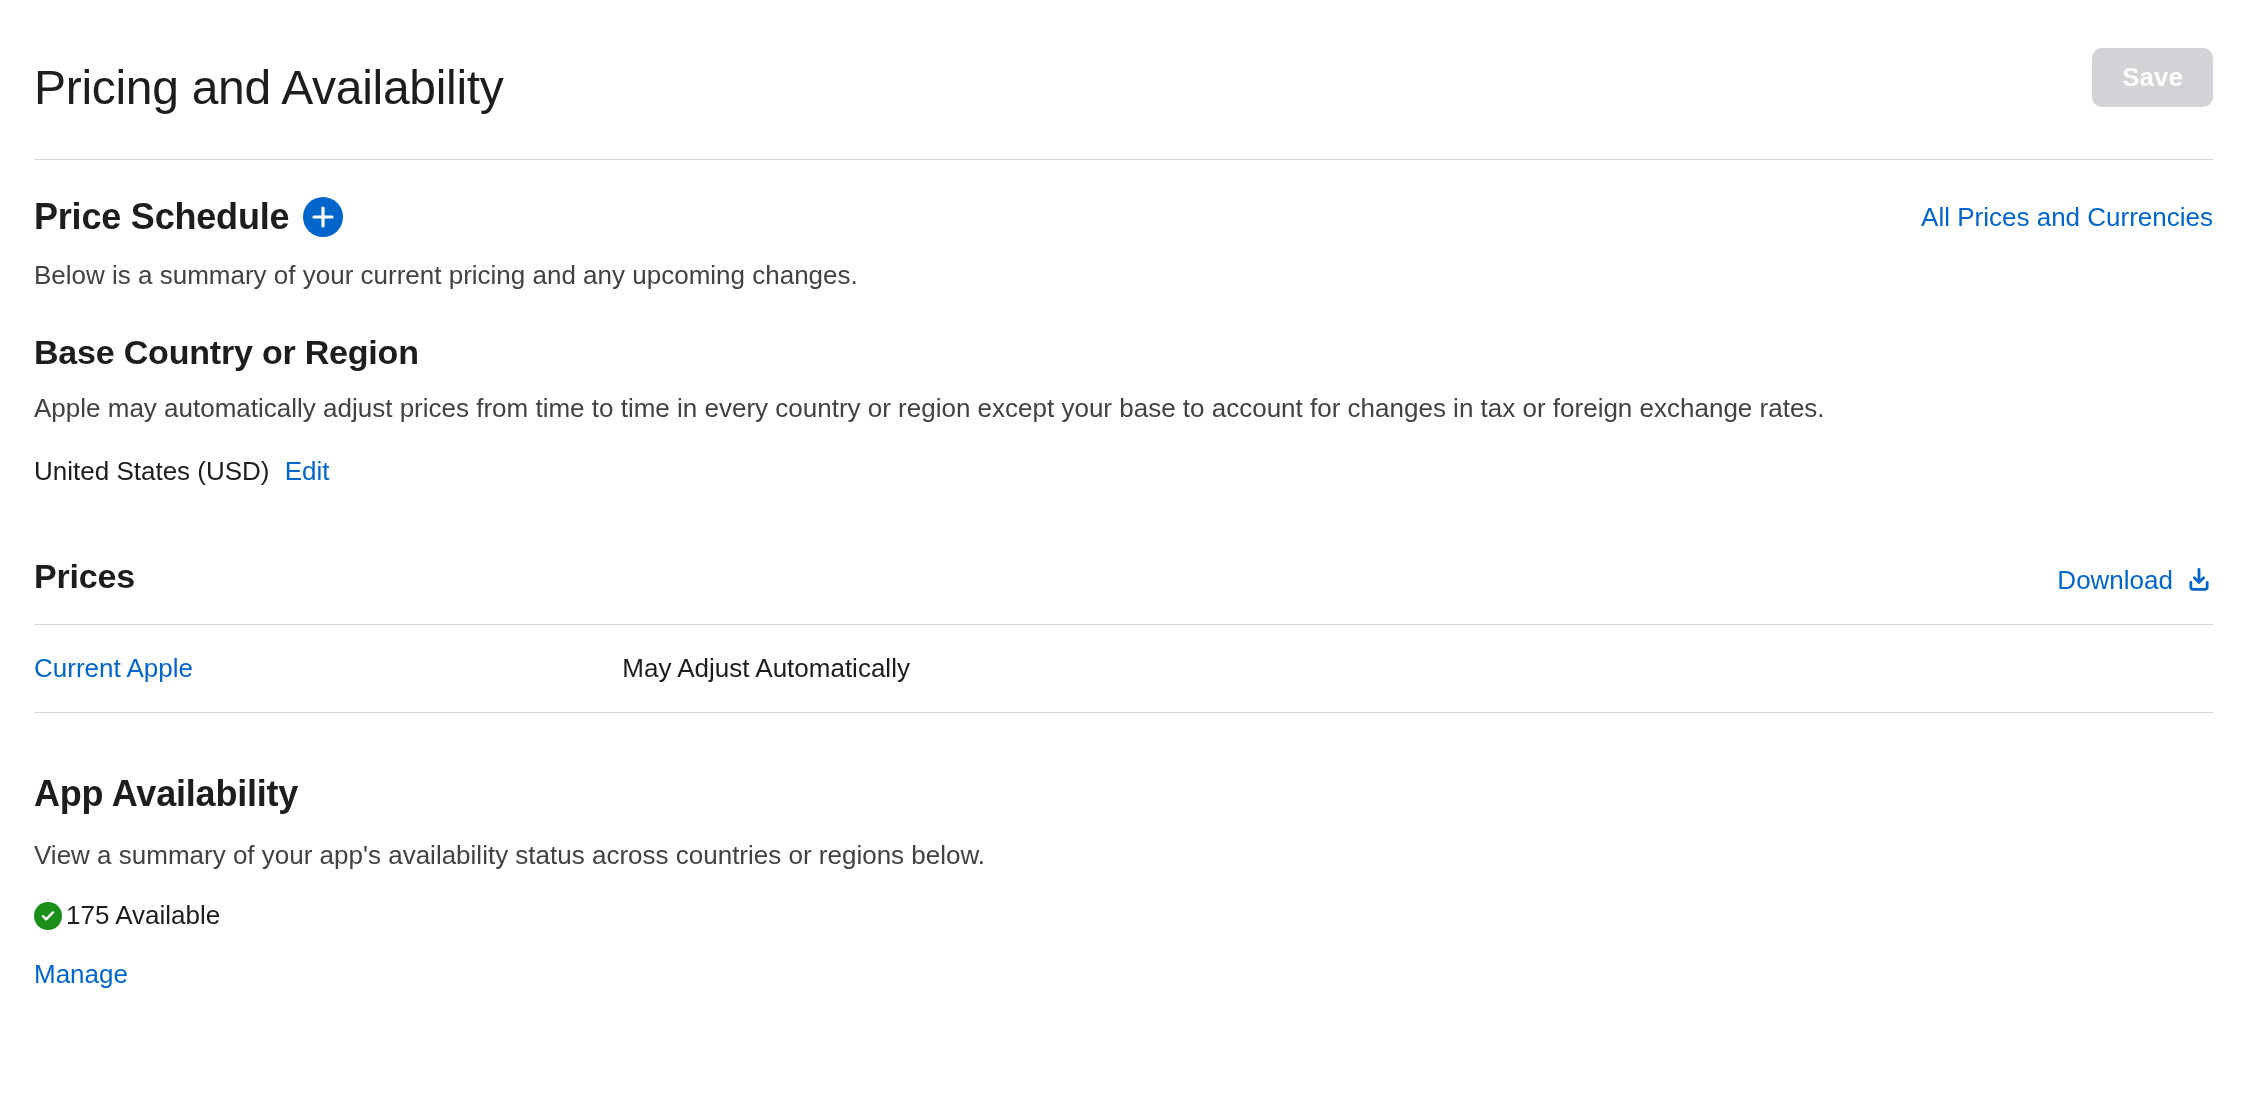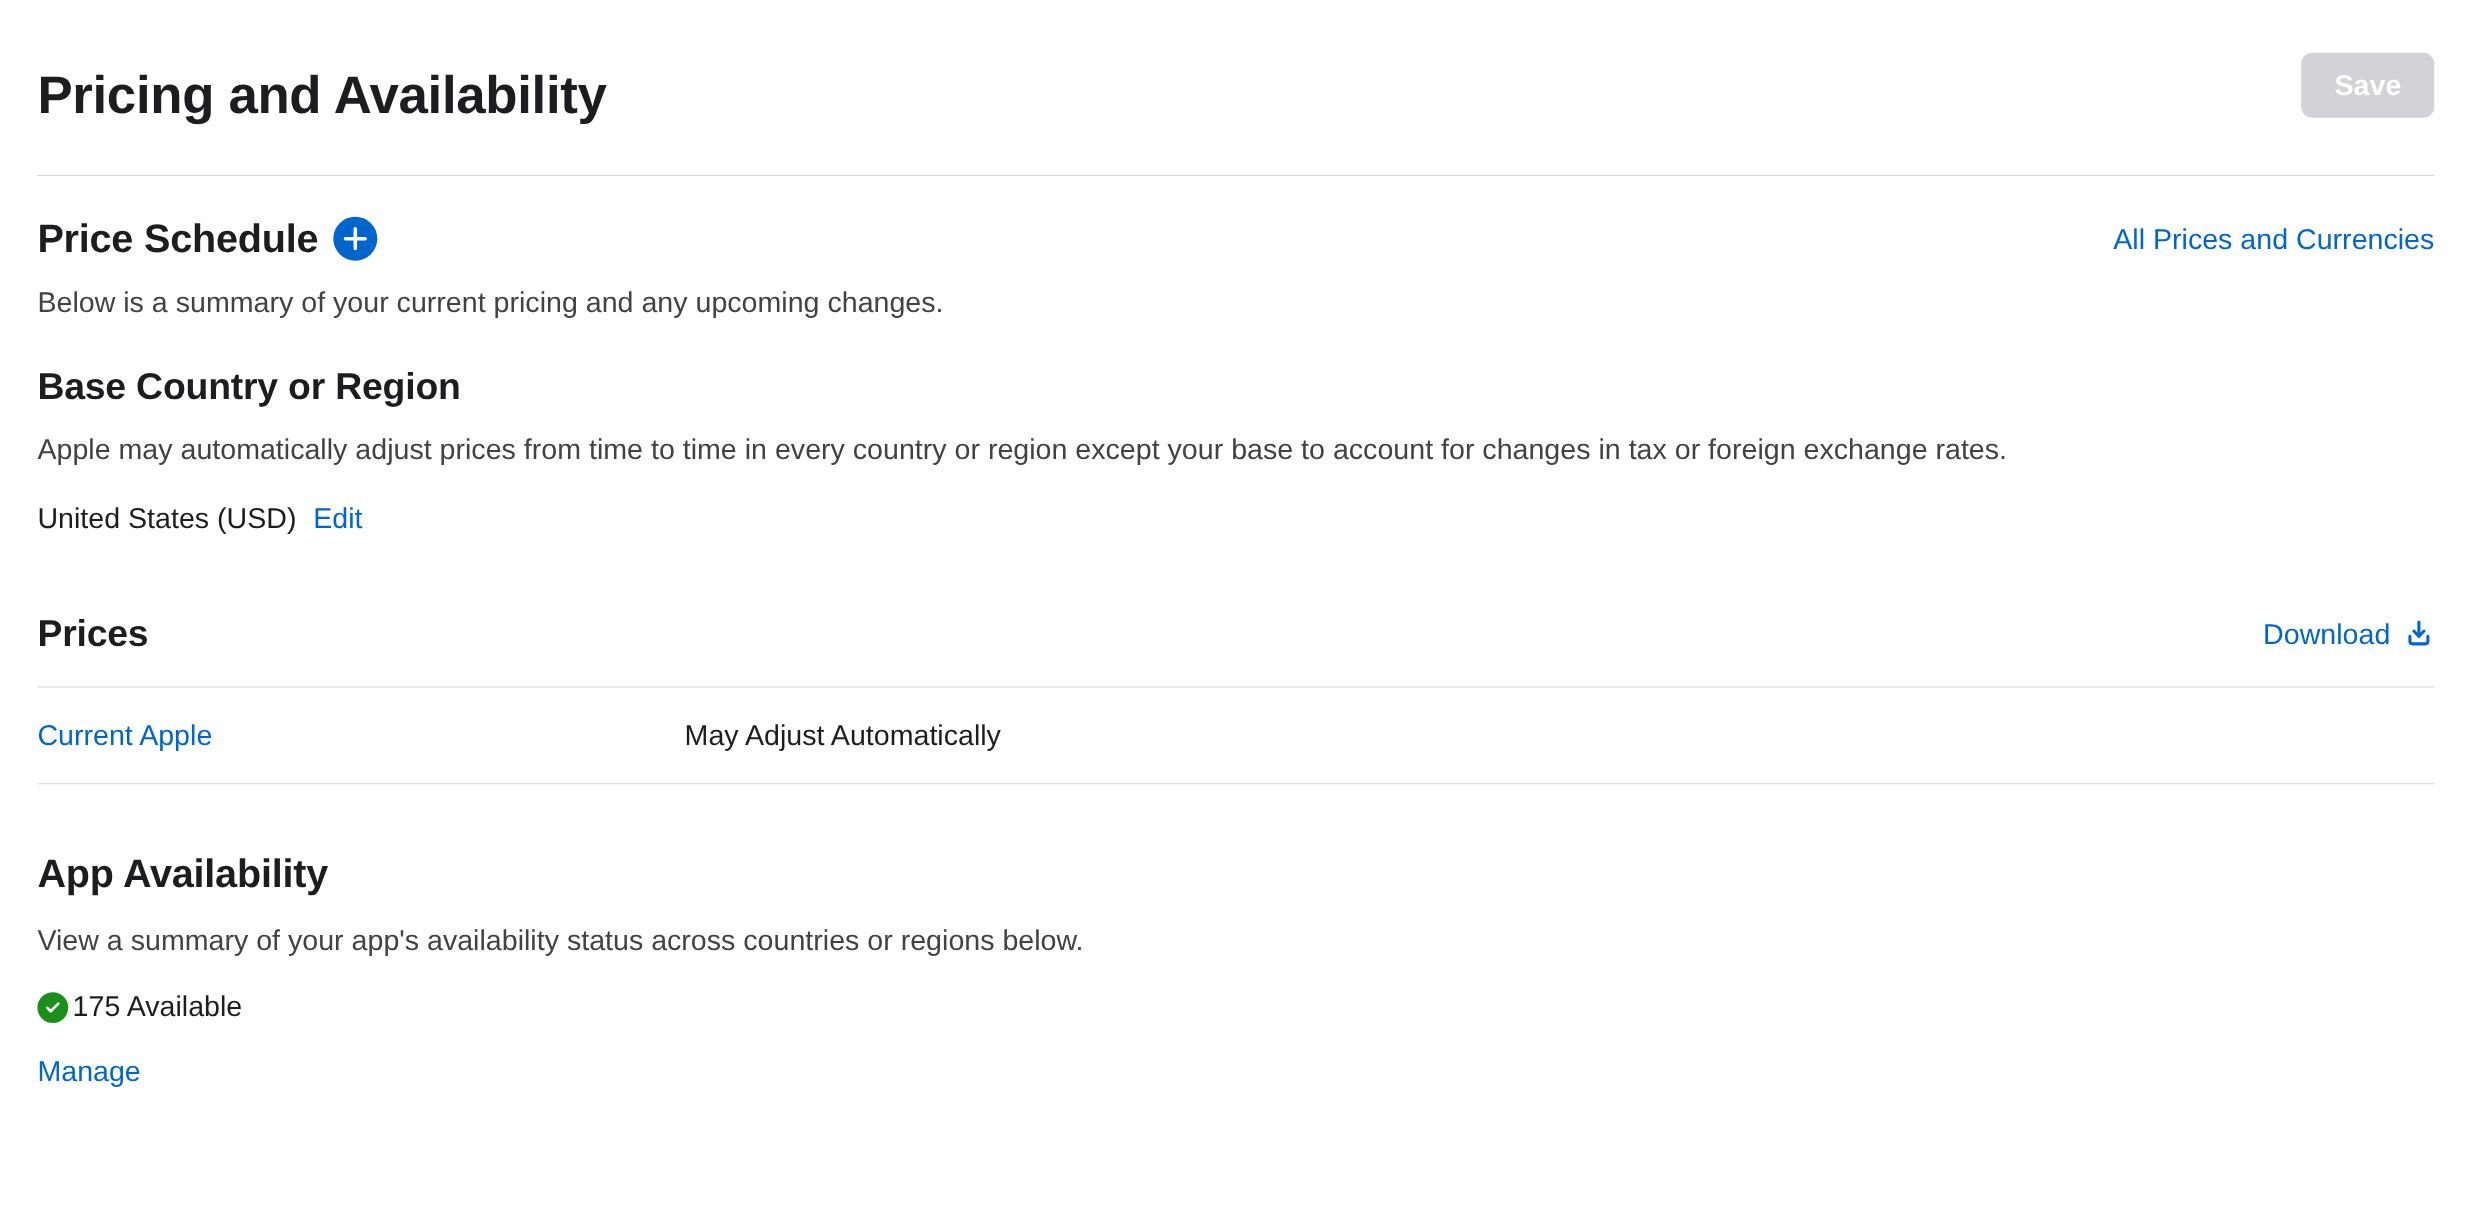--- a/index.html
+++ b/index.html
@@ -10,21 +10,21 @@
     --save-bg:#d2d2d7;
     --save-fg:#ffffff;
     --green:#1a8f1a;
   }
   html,body{margin:0;padding:0;background:#fff;color:var(--text);
     font-family:-apple-system,BlinkMacSystemFont,"SF Pro Text","Helvetica Neue",Arial,sans-serif;
     -webkit-font-smoothing:antialiased;}
   .page{width:2247px;min-height:1120px;box-sizing:border-box;padding:40px 34px 60px 34px;}
 
   .header-row{display:flex;align-items:center;justify-content:space-between;}
-  h1.page-title{margin:20px 0 0 0;font-weight:700;font-size:48px;letter-spacing:-0.3px;}
+  h1.page-title{margin:20px 0 0 0;font-weight:400;font-size:48px;letter-spacing:-0.3px;}
   .save-btn{background:var(--save-bg);color:var(--save-fg);border:none;border-radius:10px;
     padding:14px 30px;font-size:26px;font-weight:600;cursor:default;}
 
   hr.sep{border:none;border-top:1px solid var(--hairline);margin:44px 0 36px 0;}
 
   .section-row{display:flex;align-items:center;justify-content:space-between;}
   .section-left{display:flex;align-items:center;gap:14px;}
   h2.section-title{margin:0;font-weight:700;font-size:36px;letter-spacing:-0.2px;}
   .add-btn{display:inline-flex;align-items:center;justify-content:center;
     width:40px;height:40px;border-radius:50%;background:var(--link);color:#fff;border:none;cursor:pointer;}
@@ -33,21 +33,21 @@
   .link.small{font-size:26px;}
 
   p.lead{margin:20px 0 0 0;font-size:26px;color:var(--muted);line-height:1.35;}
 
   h3.sub-title{margin:40px 0 0 0;font-weight:700;font-size:34px;letter-spacing:-0.2px;}
   p.sub-lead{margin:18px 0 0 0;font-size:26px;color:var(--muted);line-height:1.45;}
 
   .inline-row{margin-top:28px;font-size:26px;color:var(--text);}
   .inline-row a.link{margin-left:8px;}
 
-  .prices-row{margin-top:70px;display:flex;justify-content:space-between;}
+  .prices-row{margin-top:70px;display:flex;align-items:flex-end;justify-content:space-between;}
   .dl-link{display:inline-flex;align-items:center;gap:12px;color:var(--link);font-size:26px;cursor:pointer;}
   .dl-link svg{display:block;}
 
   .tbl{margin-top:28px;border-top:1px solid var(--hairline);border-bottom:1px solid var(--hairline);}
   .tbl-row{display:grid;grid-template-columns:27% 27% 46%;align-items:center;}
   .tbl-row span{padding:28px 0;font-size:26px;}
   .cell-link{color:var(--link);cursor:pointer;}
   .cell-plain{color:var(--text);}
 
   .availability{margin-top:60px;}

